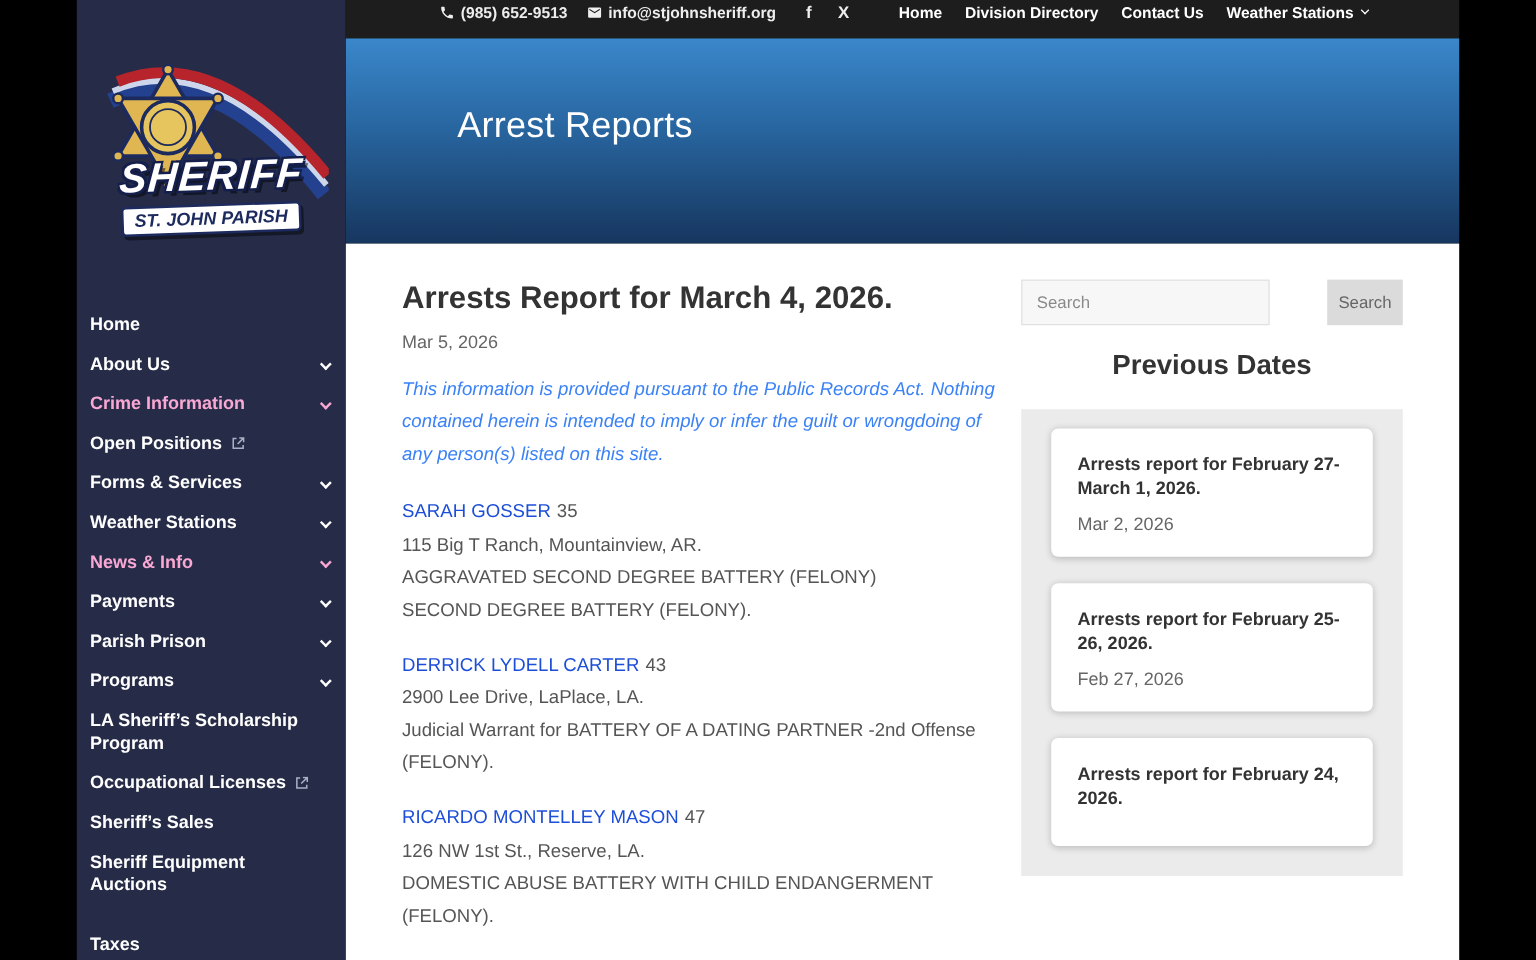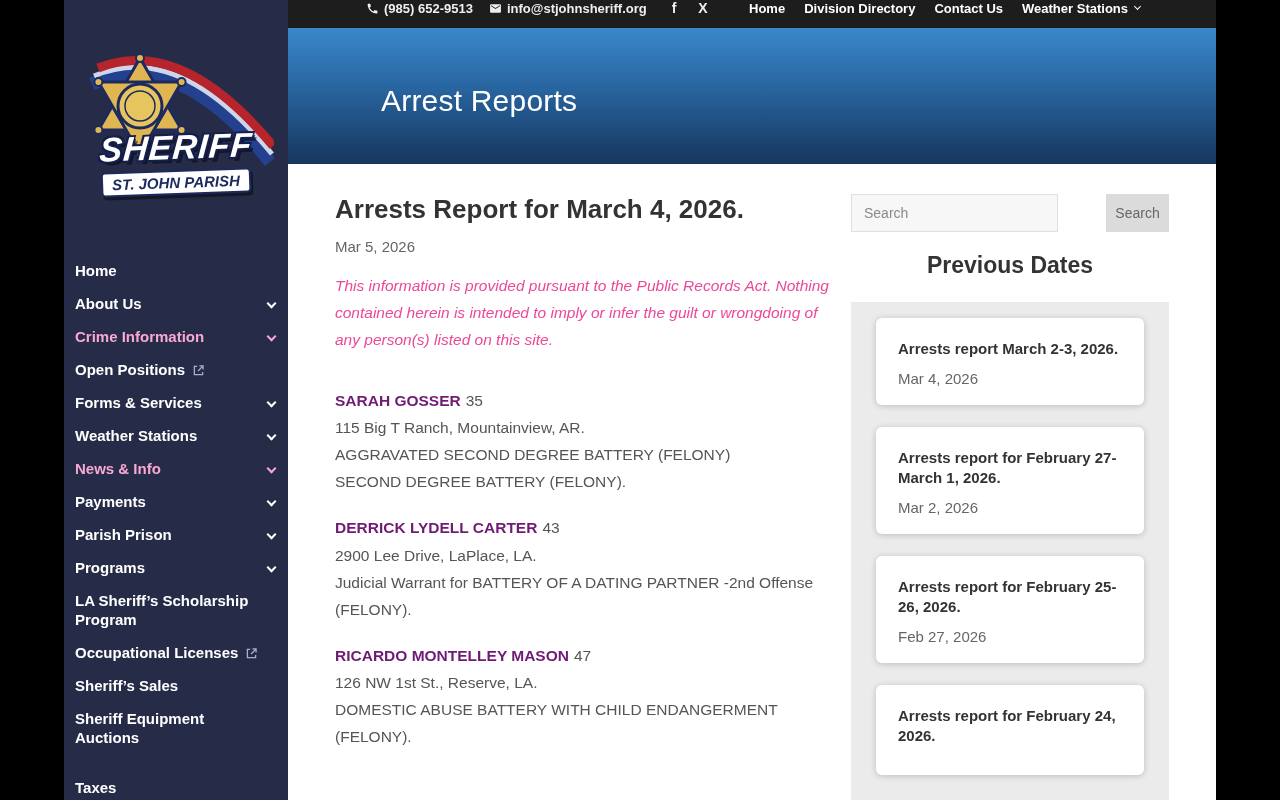--- a/index.html
+++ b/index.html
@@ -50,24 +50,24 @@
     padding:56px 0 0 93px; }
   .hero-title { color:#fff; font-size:30px; font-weight:400; letter-spacing:.2px; }
 
   .content { flex:1; background:#fff; display:flex; justify-content:space-between;
     padding:30px 47px 0 47px; }
 
   
   .article { width:505px; color:#555; }
   .article-title { font-size:26px; font-weight:700; color:#333; margin-bottom:13px; }
   .article-date { font-size:15px; color:#666; margin-bottom:17px; }
-  .disclaimer { font-style:italic; font-size:15.5px; line-height:1.75; color:#ec4899;
-    max-width:500px; margin-bottom:34px; }
+  .disclaimer { font-style:italic; font-size:15.5px; line-height:1.75; color:#3b82f6;
+    max-width:500px; margin-bottom:21px; }
   .arrest { font-size:15.5px; line-height:1.75; margin-bottom:19px; }
-  .arrest-name { font-weight:700; color:#701a75; }
+  .arrest-name { font-weight:400; color:#1d4ed8; }
   .arrest-age { margin-left:5px; color:#555; }
 
   
   .aside { width:318px; }
   .search-row { display:flex; height:38px; margin-bottom:20px;gap:48px; }
   .search-input { flex:1; border:1px solid #e0e0e0; background:#f7f7f7; padding:0 12px;
     font-size:14px; font-family:inherit; color:#333; outline:none; }
   .search-input::placeholder { color:#8a8a8a; }
   .search-btn { width:65px; border:none; background:#dbdbdb; color:#666; font-size:14px;
     font-family:inherit; cursor:pointer; }
@@ -235,24 +235,20 @@
       </article>
 
       <aside class="aside">
         <div class="search-row">
           <input class="search-input" type="text" placeholder="Search" style="">
           <button class="search-btn">Search</button>
         </div>
         <h2 class="prev-heading">Previous Dates</h2>
         <div class="panel">
           <div class="card">
-            <div class="card-title">Arrests report March 2-3, 2026.</div>
-            <div class="card-date">Mar 4, 2026</div>
-          </div>
-          <div class="card">
             <div class="card-title">Arrests report for February 27-March 1, 2026.</div>
             <div class="card-date">Mar 2, 2026</div>
           </div>
           <div class="card">
             <div class="card-title">Arrests report for February 25-26, 2026.</div>
             <div class="card-date">Feb 27, 2026</div>
           </div>
           <div class="card">
             <div class="card-title">Arrests report for February 24, 2026.</div>
             <div class="card-date"></div>

